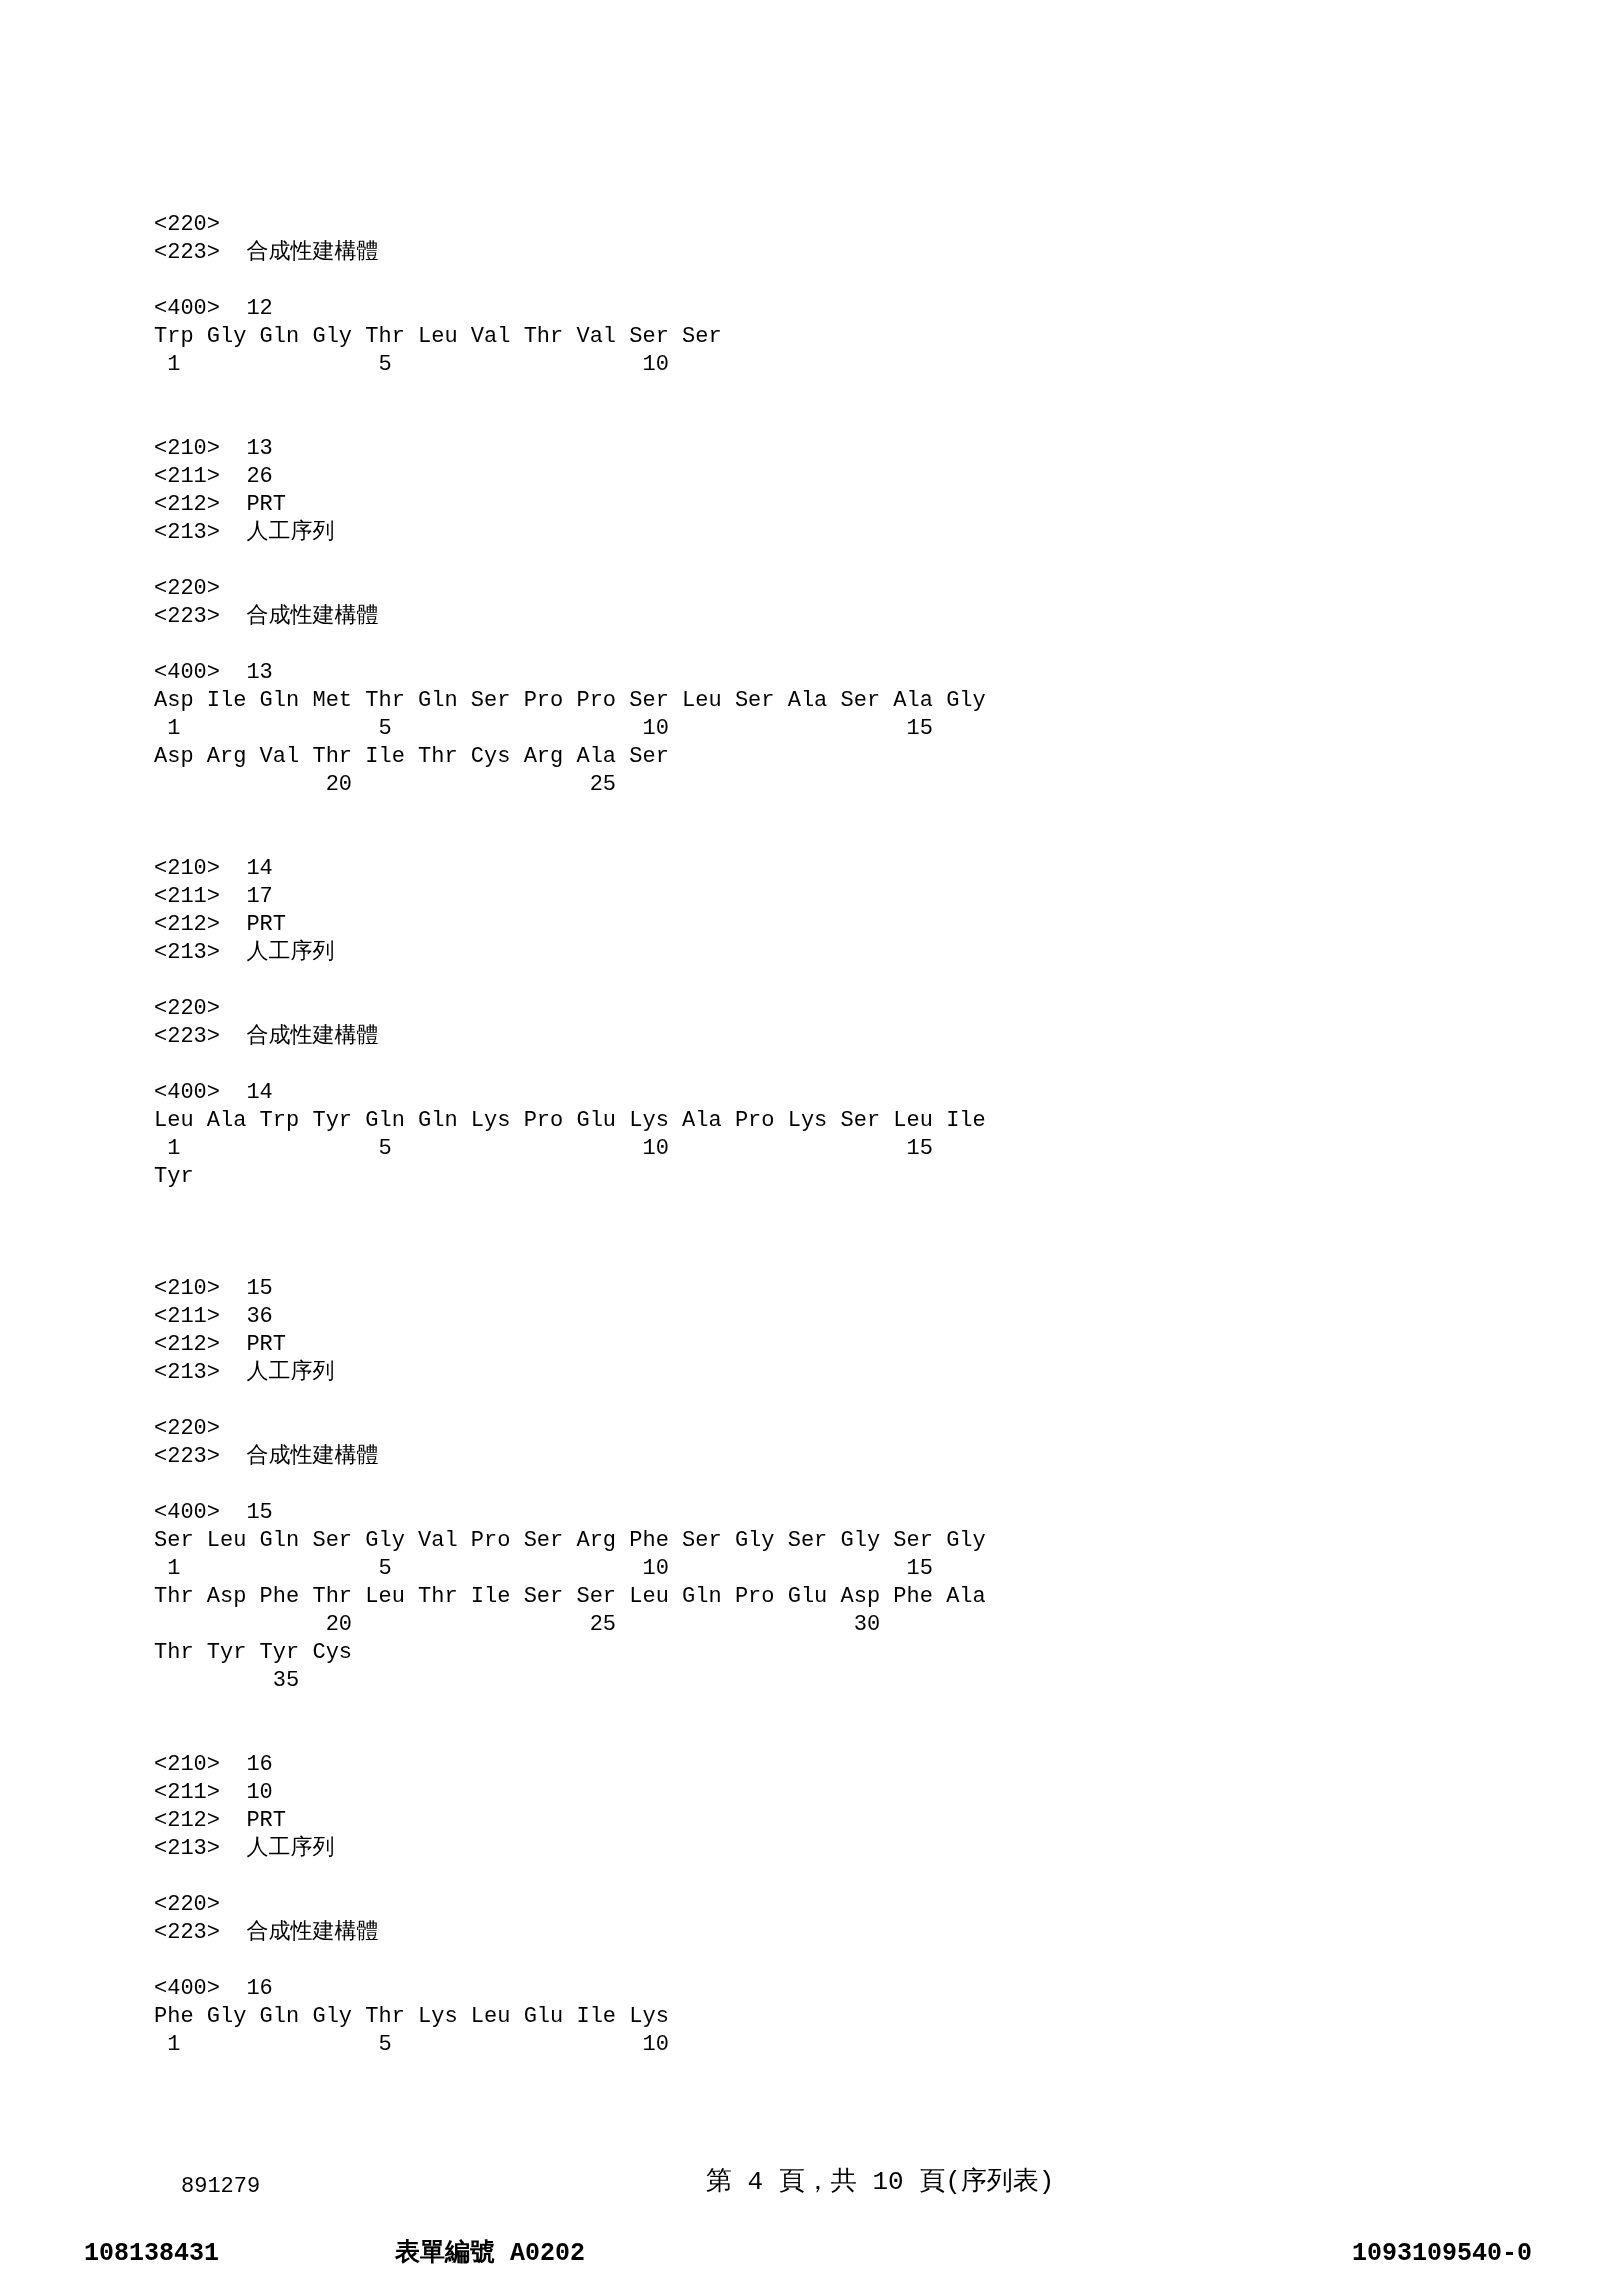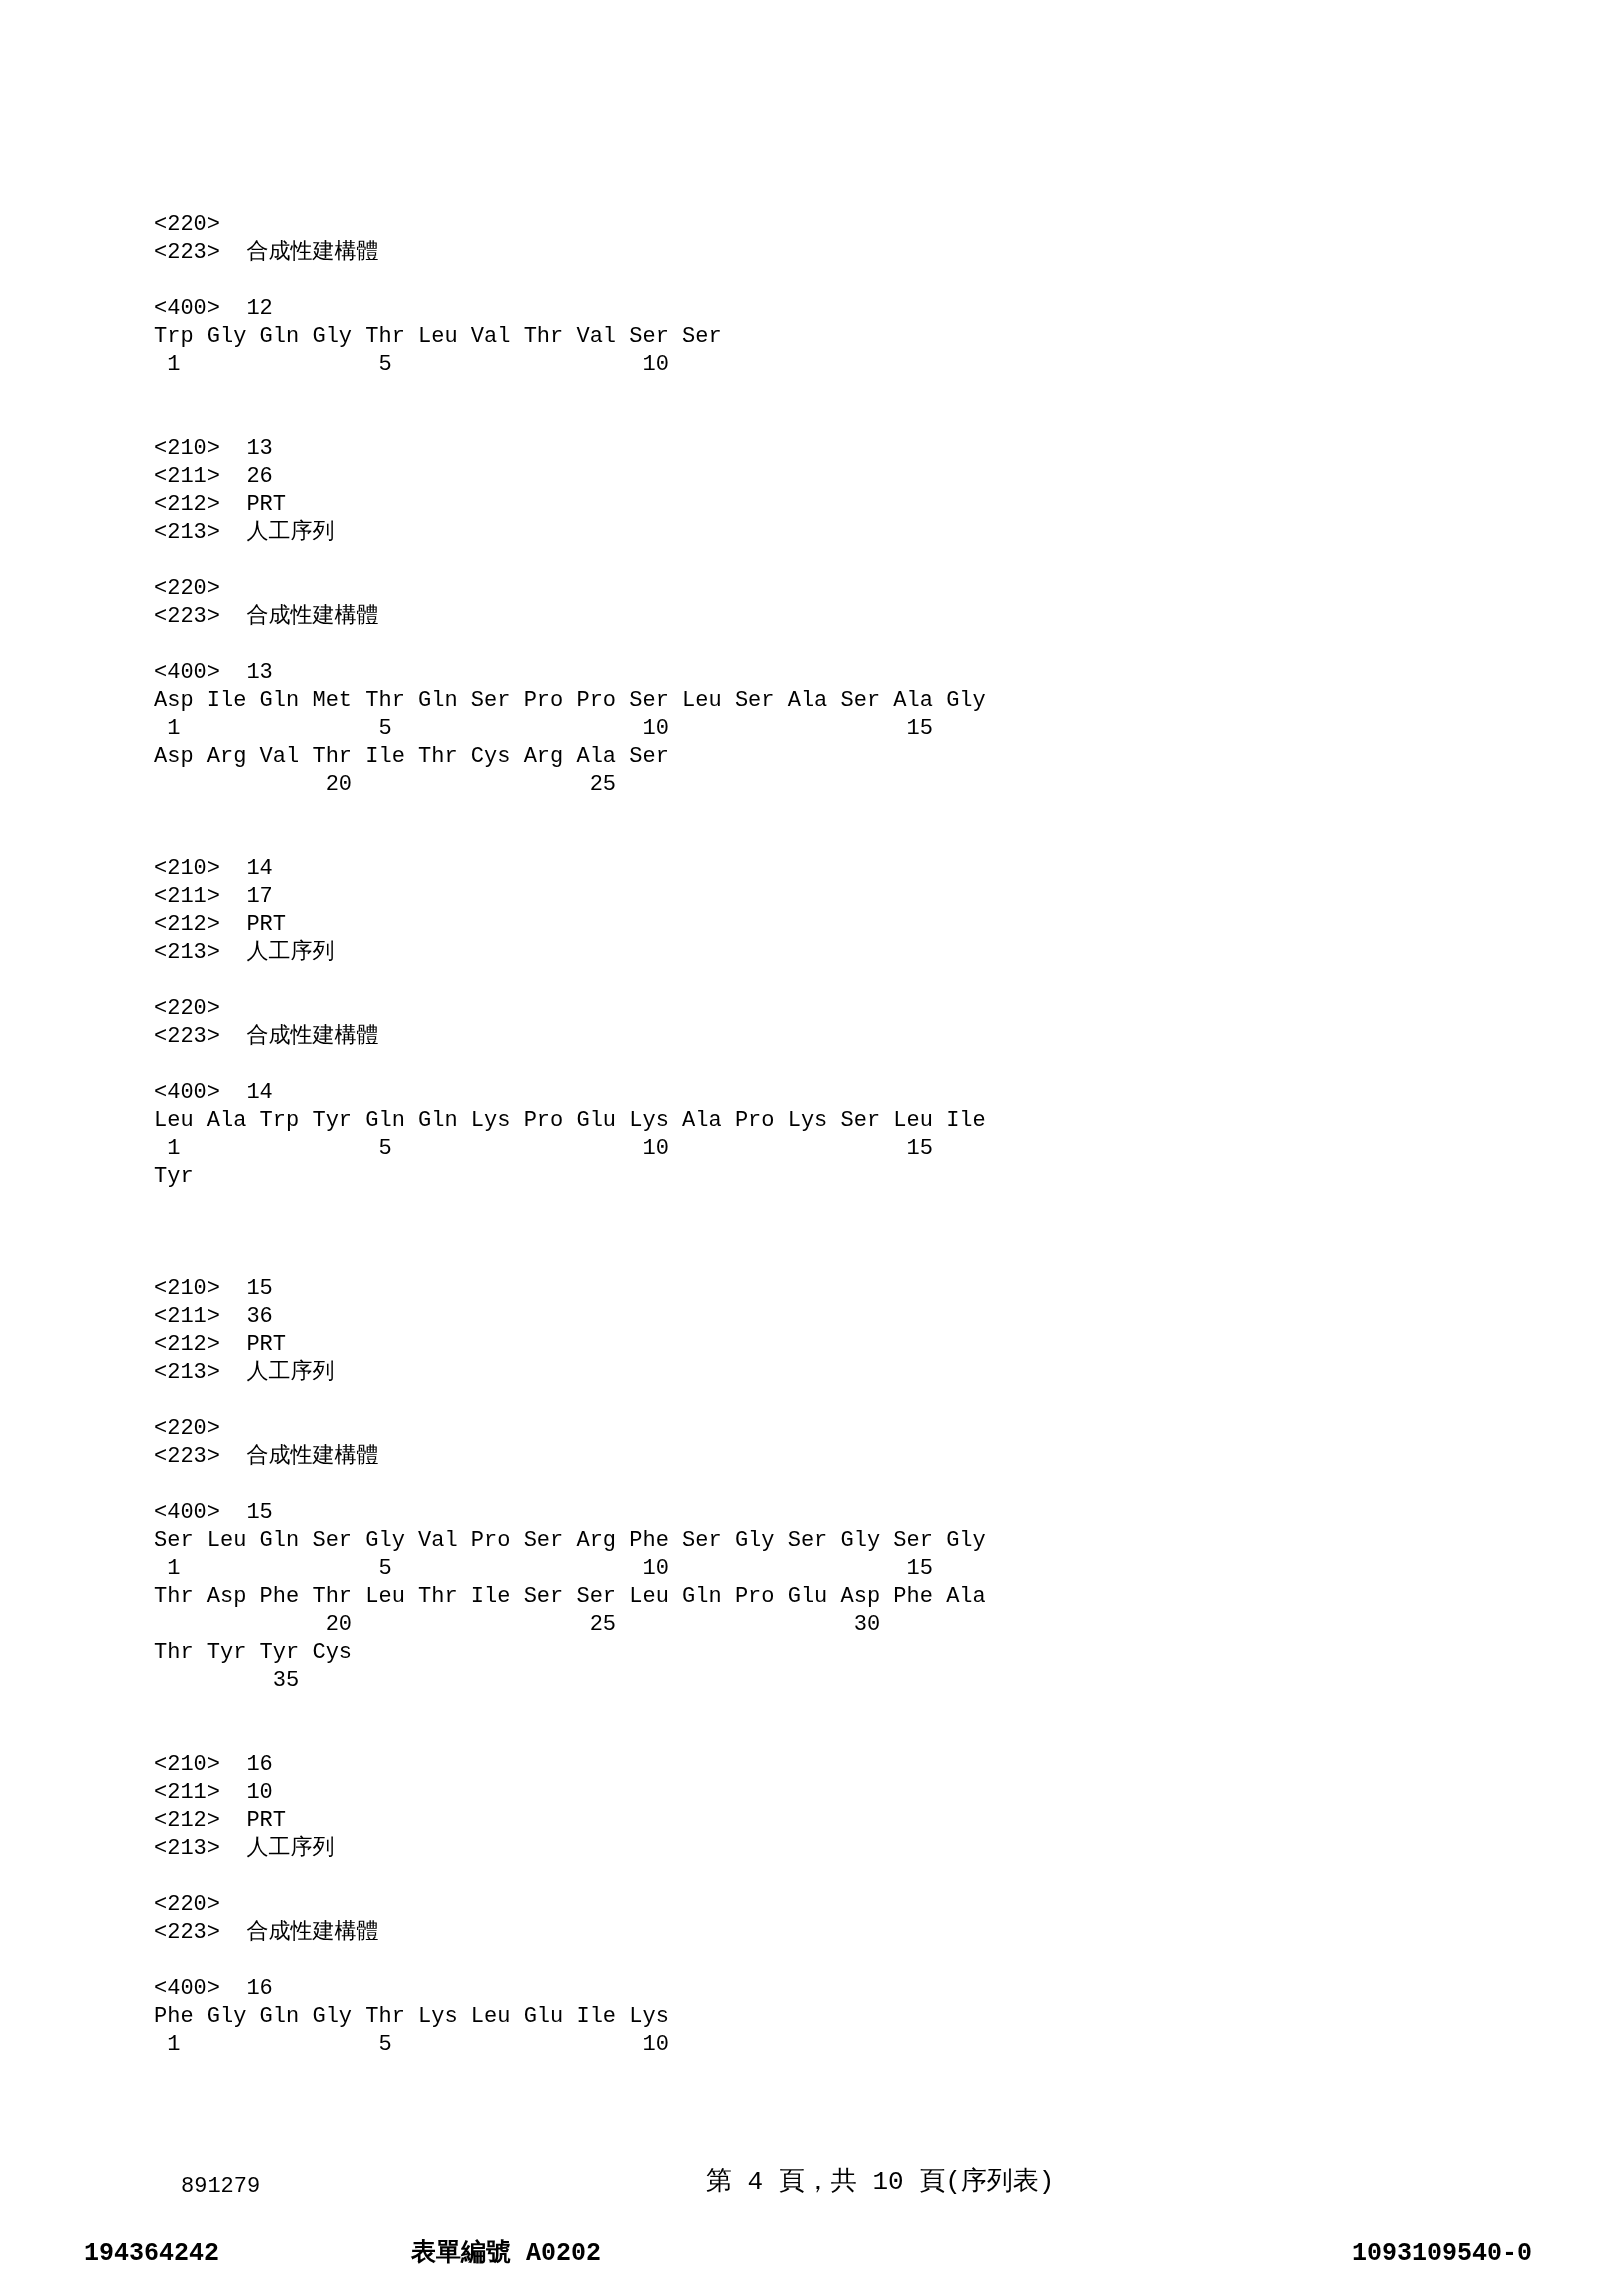--- a/index.html
+++ b/index.html
@@ -45,34 +45,34 @@
   .bottom-item {
     position:absolute;
     top:2239px;
     font-family:"Liberation Mono","DejaVu Sans Mono",monospace;
     font-weight:bold;
     font-size:25px;
     line-height:29px;
     white-space:pre;
   }
   #bottom-left   { left:84px; }
-  #bottom-center { left:411px; }
+  #bottom-center { left:395px; }
   #bottom-right  { left:1352px; }
 </style>
 </head>
 <body>
 
 <div id="page">
 
   <div id="listing"><div class="seq-line">&lt;220&gt;</div><div class="seq-line">&lt;223&gt;  合成性建構體</div><div class="seq-line"></div><div class="seq-line">&lt;400&gt;  12</div><div class="seq-line">Trp Gly Gln Gly Thr Leu Val Thr Val Ser Ser</div><div class="seq-line"> 1               5                   10</div><div class="seq-line"></div><div class="seq-line"></div><div class="seq-line">&lt;210&gt;  13</div><div class="seq-line">&lt;211&gt;  26</div><div class="seq-line">&lt;212&gt;  PRT</div><div class="seq-line">&lt;213&gt;  人工序列</div><div class="seq-line"></div><div class="seq-line">&lt;220&gt;</div><div class="seq-line">&lt;223&gt;  合成性建構體</div><div class="seq-line"></div><div class="seq-line">&lt;400&gt;  13</div><div class="seq-line">Asp Ile Gln Met Thr Gln Ser Pro Pro Ser Leu Ser Ala Ser Ala Gly</div><div class="seq-line"> 1               5                   10                  15</div><div class="seq-line">Asp Arg Val Thr Ile Thr Cys Arg Ala Ser</div><div class="seq-line">             20                  25</div><div class="seq-line"></div><div class="seq-line"></div><div class="seq-line">&lt;210&gt;  14</div><div class="seq-line">&lt;211&gt;  17</div><div class="seq-line">&lt;212&gt;  PRT</div><div class="seq-line">&lt;213&gt;  人工序列</div><div class="seq-line"></div><div class="seq-line">&lt;220&gt;</div><div class="seq-line">&lt;223&gt;  合成性建構體</div><div class="seq-line"></div><div class="seq-line">&lt;400&gt;  14</div><div class="seq-line">Leu Ala Trp Tyr Gln Gln Lys Pro Glu Lys Ala Pro Lys Ser Leu Ile</div><div class="seq-line"> 1               5                   10                  15</div><div class="seq-line">Tyr</div><div class="seq-line"></div><div class="seq-line"></div><div class="seq-line"></div><div class="seq-line">&lt;210&gt;  15</div><div class="seq-line">&lt;211&gt;  36</div><div class="seq-line">&lt;212&gt;  PRT</div><div class="seq-line">&lt;213&gt;  人工序列</div><div class="seq-line"></div><div class="seq-line">&lt;220&gt;</div><div class="seq-line">&lt;223&gt;  合成性建構體</div><div class="seq-line"></div><div class="seq-line">&lt;400&gt;  15</div><div class="seq-line">Ser Leu Gln Ser Gly Val Pro Ser Arg Phe Ser Gly Ser Gly Ser Gly</div><div class="seq-line"> 1               5                   10                  15</div><div class="seq-line">Thr Asp Phe Thr Leu Thr Ile Ser Ser Leu Gln Pro Glu Asp Phe Ala</div><div class="seq-line">             20                  25                  30</div><div class="seq-line">Thr Tyr Tyr Cys</div><div class="seq-line">         35</div><div class="seq-line"></div><div class="seq-line"></div><div class="seq-line">&lt;210&gt;  16</div><div class="seq-line">&lt;211&gt;  10</div><div class="seq-line">&lt;212&gt;  PRT</div><div class="seq-line">&lt;213&gt;  人工序列</div><div class="seq-line"></div><div class="seq-line">&lt;220&gt;</div><div class="seq-line">&lt;223&gt;  合成性建構體</div><div class="seq-line"></div><div class="seq-line">&lt;400&gt;  16</div><div class="seq-line">Phe Gly Gln Gly Thr Lys Leu Glu Ile Lys</div><div class="seq-line"> 1               5                   10</div></div>
 
   <div id="footer-doc-number">891279</div>
 
   <div id="footer-page-info">第 4 頁，共 10 頁(序列表)</div>
 
-  <div id="bottom-left" class="bottom-item">194364242</div>
+  <div id="bottom-left" class="bottom-item">108138431</div>
 
   <div id="bottom-center" class="bottom-item">表單編號 A0202</div>
 
   <div id="bottom-right" class="bottom-item">1093109540-0</div>
 
 </div>
 
 
 </body></html>

